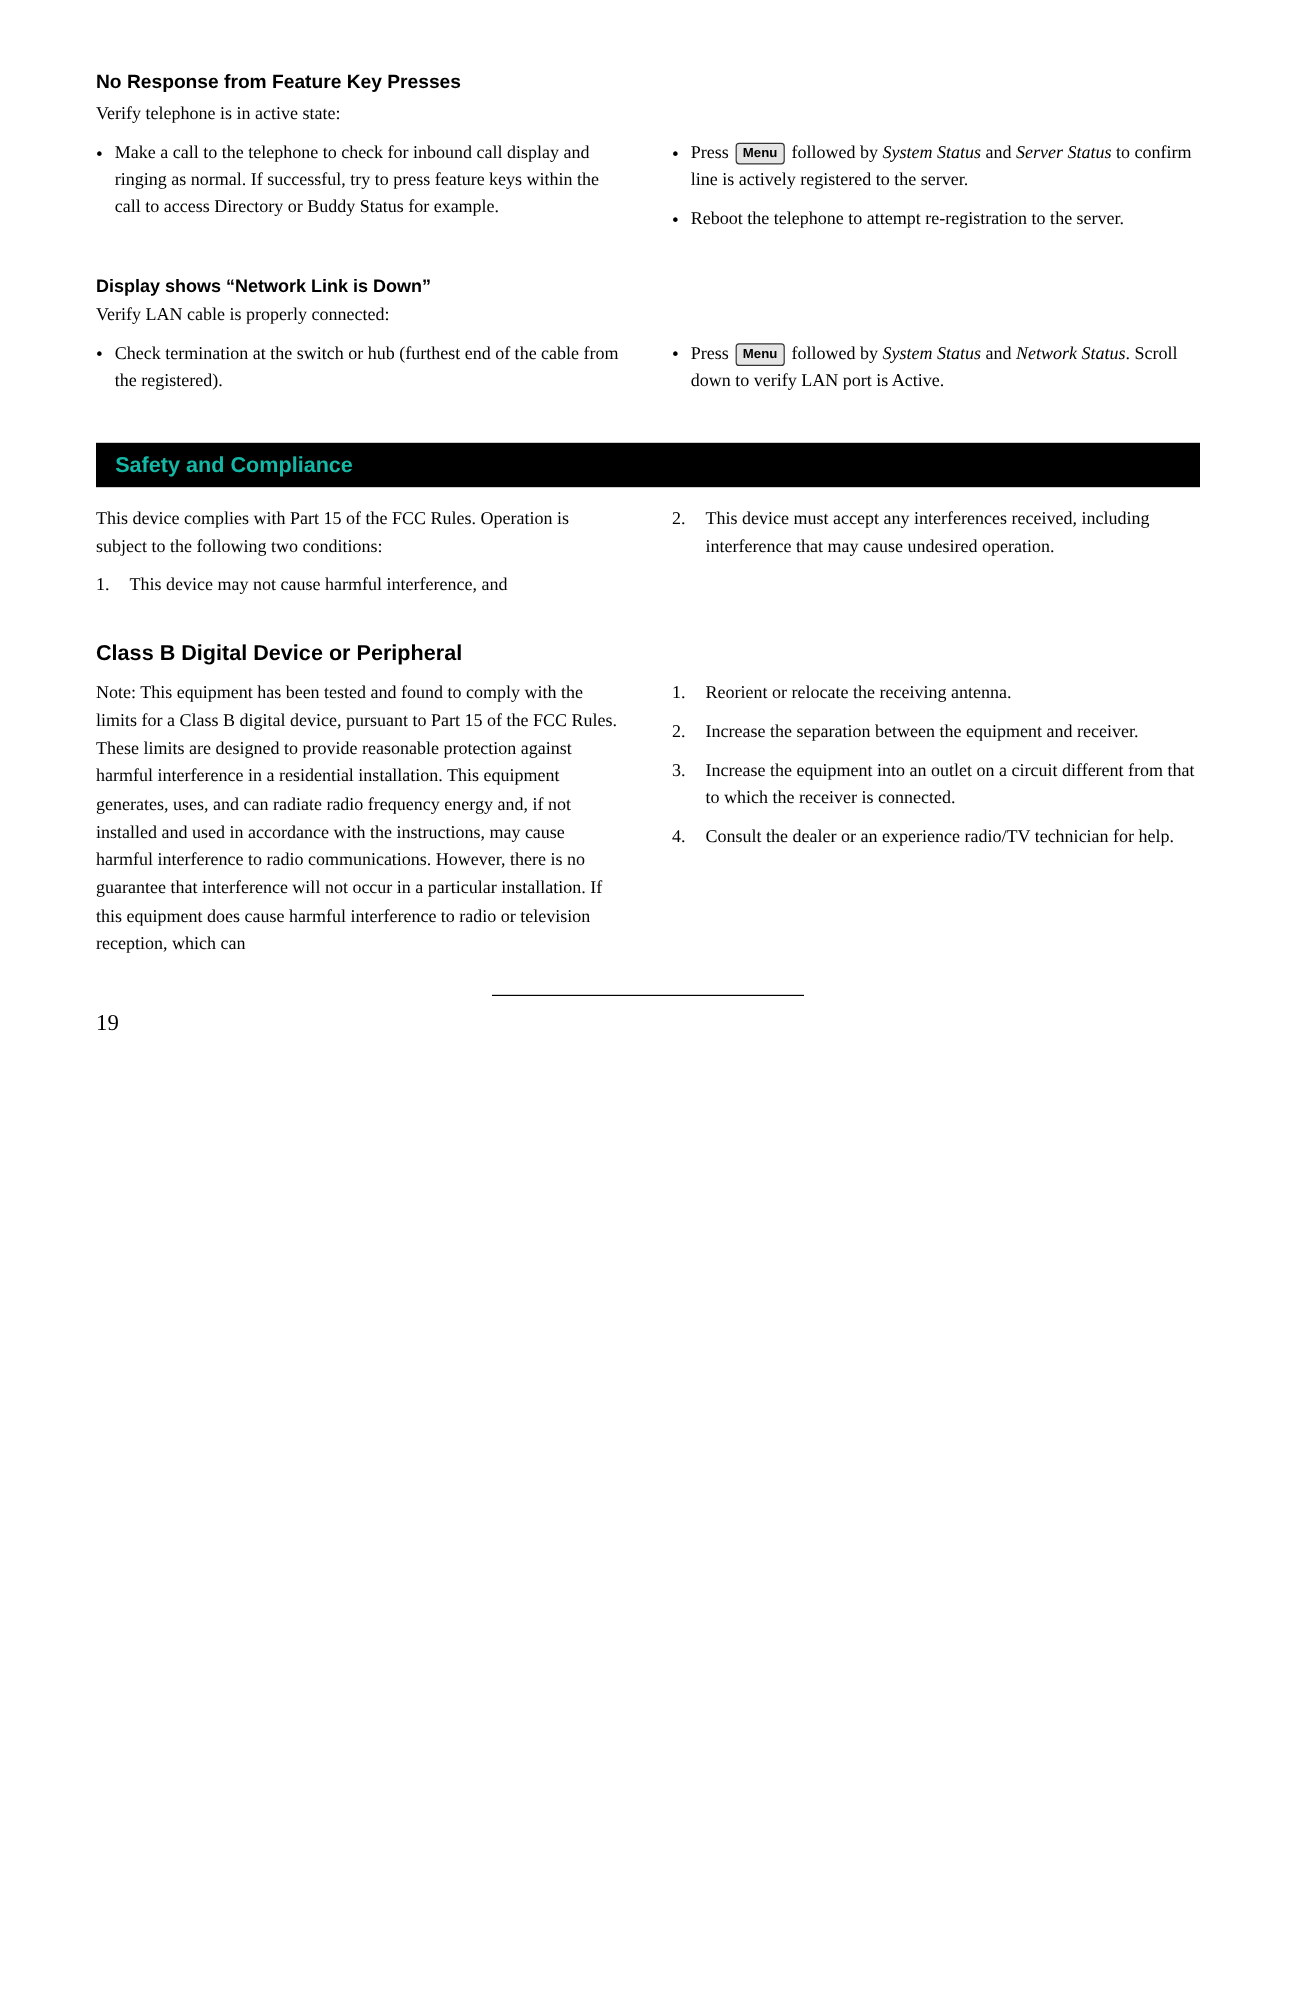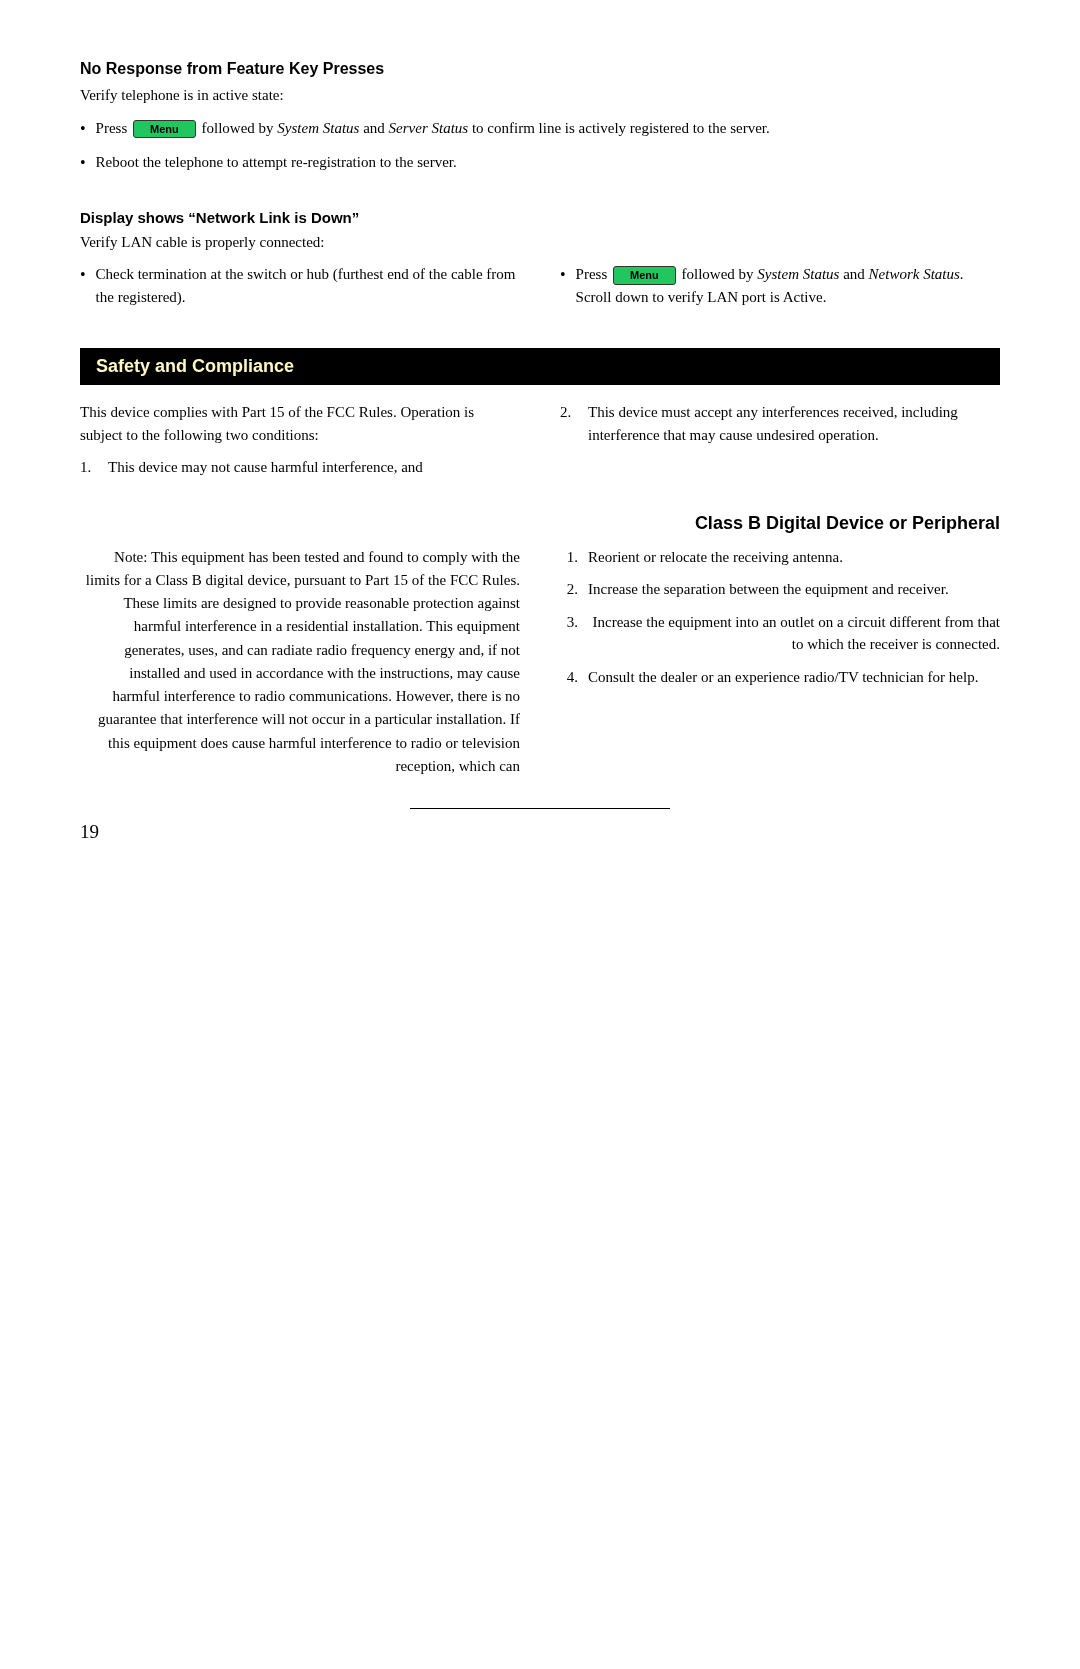--- a/index.html
+++ b/index.html
@@ -74,31 +74,31 @@
     ol.numbered-list li::before {
       content: counter(list-counter) ".";
       margin-right: 10px;
       flex-shrink: 0;
       min-width: 18px;
     }
     .menu-key {
       display: inline-block;
       border: 1.5px solid #333;
       border-radius: 3px;
-      padding: 0px 16px;
+      padding: 0px 5px;
       font-size: 11px;
       font-family: Arial, sans-serif;
       font-weight: bold;
-      background: #22c55e;
+      background: #e5e5e5;
       vertical-align: middle;
       margin: 0 2px;
     }
     .safety-banner {
       background: #000;
-      color: #fef9c3;
+      color: #14b8a6;
       font-family: Arial, Helvetica, sans-serif;
       font-weight: bold;
       font-size: 18px;
       padding: 8px 16px;
       margin: 30px 0 16px 0;
     }
     .part15-heading {
       font-family: Arial, Helvetica, sans-serif;
       font-weight: bold;
       font-size: 18px;
@@ -127,33 +127,40 @@
       margin-bottom: 10px;
     }
     em {
       font-style: italic;
     }
     .part15-section {
       margin-bottom: 20px;
     }
     .class-b-section {
       margin-bottom: 20px;
-      text-align: right;
     }
     .section-gap {
       margin-bottom: 28px;
     }
   </style>
 </head>
 <body>
 
 <div class="no-response-section">
   <div class="section-heading">No Response from Feature Key Presses</div>
   <p class="intro-text">Verify telephone is in active state:</p>
   <div class="two-col">
+    <div class="col-left">
+      <ul class="bullet-list">
+        <li>
+          <span></span>
+          <span>Make a call to the telephone to check for inbound call display and ringing as normal.  If successful, try to press feature keys within the call to access Directory or Buddy Status for example.</span>
+        </li>
+      </ul>
+    </div>
     <div class="col-right">
       <ul class="bullet-list">
         <li>
           <span></span>
           <span>
             <span>Press </span><span class="menu-key">Menu</span> followed by <em>System Status</em> and <em>Server Status</em> to confirm line is actively registered to the server.
           </span>
         </li>
         <li>
           <span></span>

